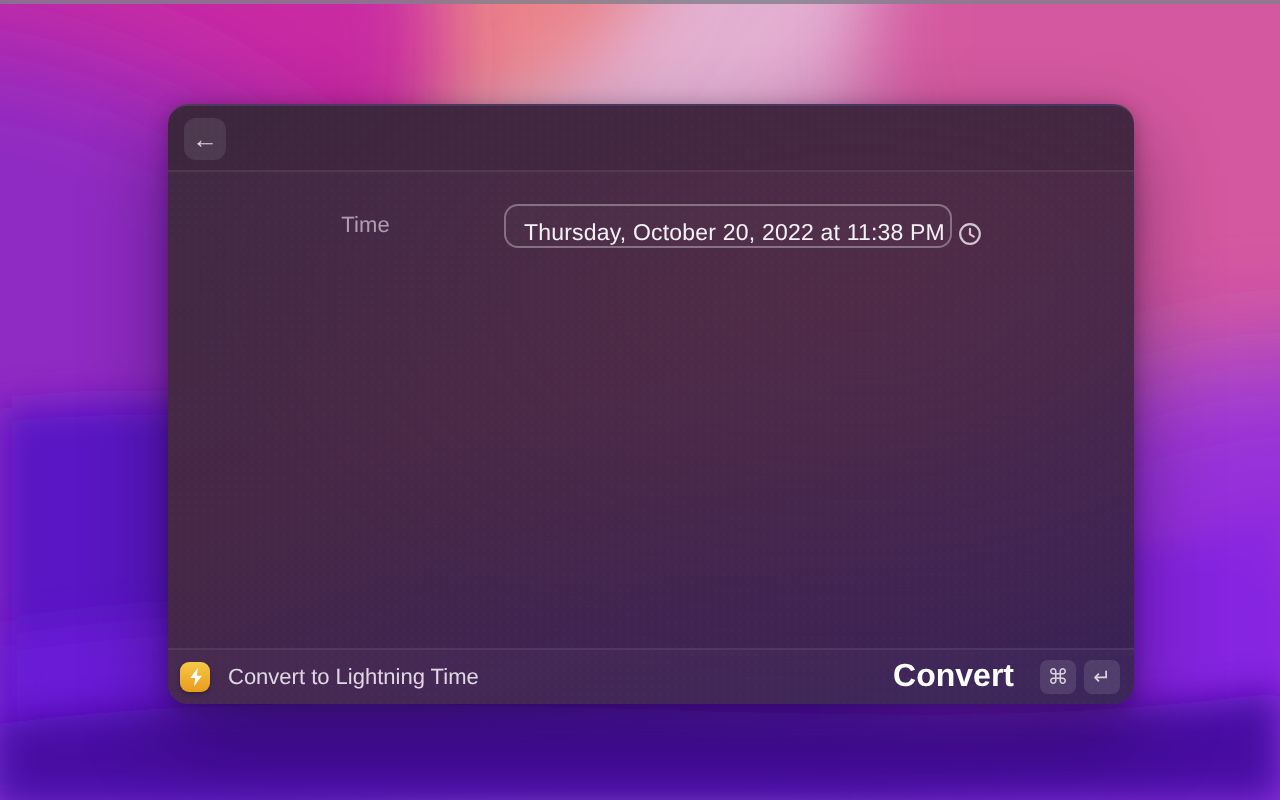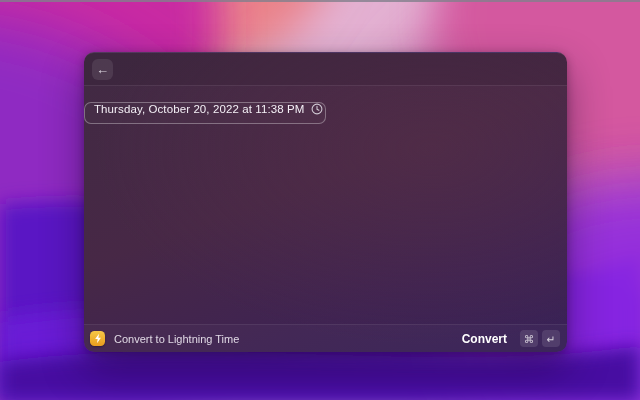--- a/index.html
+++ b/index.html
@@ -45,25 +45,26 @@
   .divider { height:1px; background:rgba(255,255,255,0.07); }
 
   .form-row {
     margin-top:16px; display:flex; align-items:center;
   }
   .field-label {
     width:111px; text-align:right; margin-right:13px;
     font-size:11px; color:rgba(235,228,240,0.62); letter-spacing:.1px;
   }
   .field {
-    width:242px; height:22px; border-radius:7px;
+    width:224px; height:22px; border-radius:7px;
     border:1px solid rgba(255,255,255,0.32);
-    display:flex; align-items:flex-start; gap:6px;
+    display:flex; align-items:flex-end; gap:6px;
     padding:0 7px 0 9px; cursor:text;
     background:rgba(255,255,255,0.02);
+    margin-left:44px;
   }
   .field-value {
     flex:1; font-size:11.5px; color:#f4f0f6; white-space:nowrap;
     letter-spacing:.1px;
   }
   .clock-icon { display:flex; align-items:center; cursor:pointer; }
 
   .win-footer {
     position:absolute; left:0; right:0; bottom:0; height:28px;
     display:flex; align-items:center; padding:0 7px 0 6px;
@@ -74,21 +75,21 @@
     width:15px; height:15px; border-radius:4.5px;
     background:linear-gradient(180deg,#f6c847 0%, #e89c1e 100%);
     display:flex; align-items:center; justify-content:center;
     box-shadow:0 1px 2px rgba(0,0,0,0.3);
   }
   .footer-action-label {
     margin-left:9px; font-size:11px; color:rgba(245,240,248,0.88);
   }
   .footer-spacer { flex:1; }
   .convert-label {
-    font-size:12px; font-weight:700; color:#ffffff; margin-right:9px;
+    font-size:16px; font-weight:700; color:#ffffff; margin-right:9px;
     cursor:pointer;
   }
   .kbd {
     width:18px; height:17px; border-radius:4px; margin-left:4px;
     background:rgba(255,255,255,0.11);
     display:flex; align-items:center; justify-content:center;
     font-size:10.5px; color:#d8d2dd; cursor:pointer;
   }
 </style>
 </head>
@@ -132,20 +133,21 @@
   <div class="noise"></div>
 
   <div class="win-header">
     <button class="back-button">
       <span>←</span>
     </button>
   </div>
   <div class="divider"></div>
 
   <div class="form-row">
+    <div class="field-label">Time</div>
     <div class="field">
       <span class="field-value">Thursday, October 20, 2022 at 11:38 PM</span>
       <span class="clock-icon">
         <svg width="12" height="12" viewBox="0 0 12 12" fill="none">
           <circle cx="6" cy="6" r="4.9" stroke="#cfc7d2" stroke-width="1.1"></circle>
           <path d="M6 3.4 L6 6.2 L7.9 7.3" stroke="#cfc7d2" stroke-width="1.1" stroke-linecap="round" stroke-linejoin="round"></path>
         </svg>
       </span>
     </div>
   </div>

